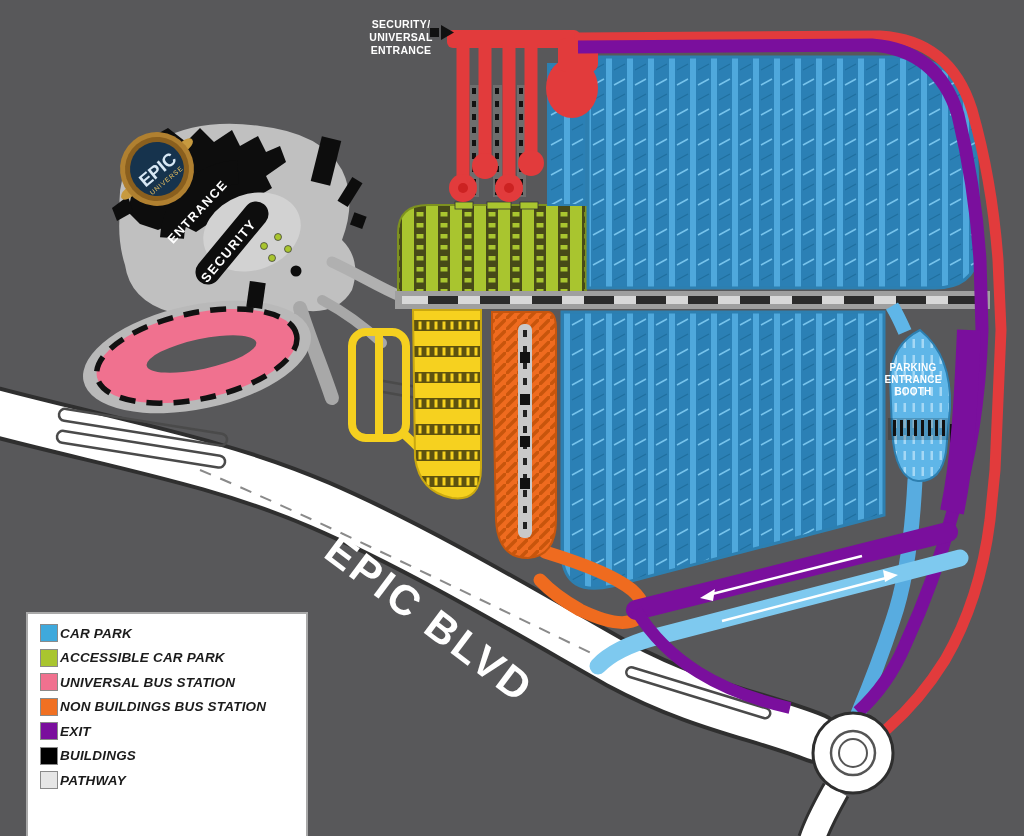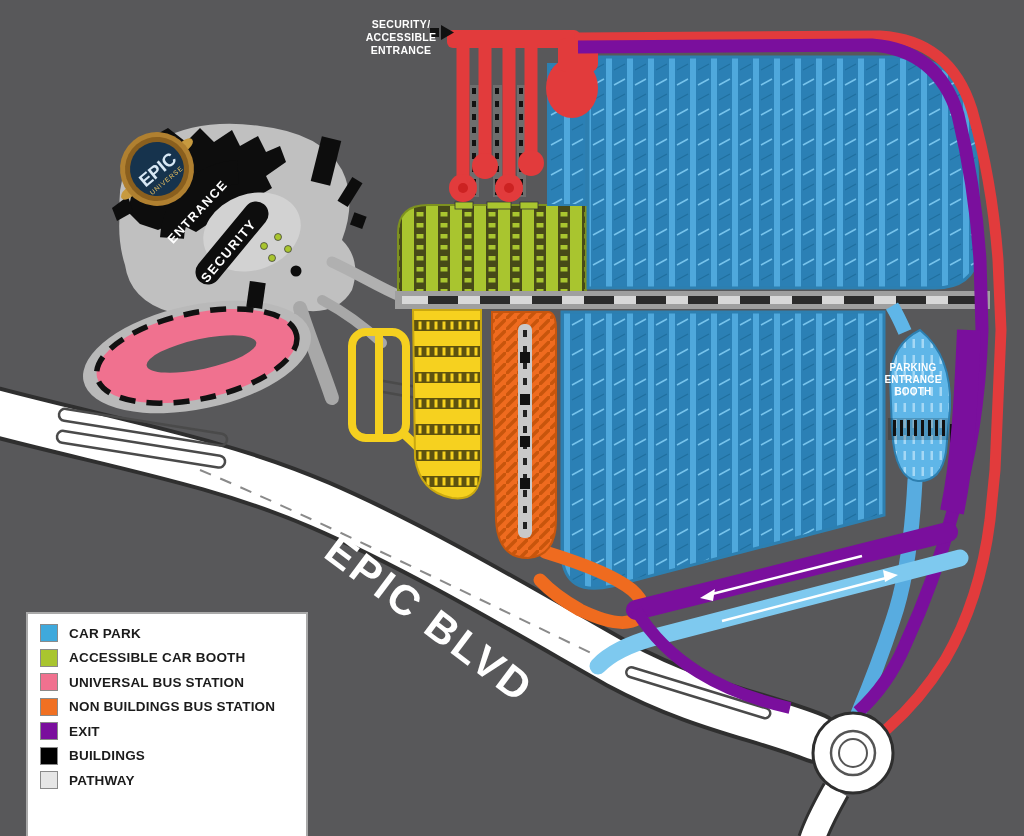--- a/index.html
+++ b/index.html
@@ -15,21 +15,21 @@
     transform:rotate(37deg);transform-origin:left top;white-space:nowrap;}
   #lbl-entrance{left:176px;top:232px;font-size:12.5px;letter-spacing:1.5px;
     transform:rotate(-47deg);transform-origin:left bottom;white-space:nowrap;}
   #lbl-secbldg{left:210px;top:270px;font-size:13px;letter-spacing:1.5px;
     transform:rotate(-50deg);transform-origin:left bottom;white-space:nowrap;}
   #legend{
     position:absolute;left:26px;top:612px;width:282px;height:232px;
     background:#fff;border:2px solid #a9a9a9;box-sizing:border-box;
     padding:10px 0 0 12px;display:flex;flex-direction:column;gap:6.5px;
   }
-  .legend-row{display:flex;align-items:center;gap:11px;}
+  .legend-row{display:flex;align-items:center;gap:2px;font-style:italic;}
   .legend-swatch{width:18px;height:18px;border:1.5px solid #8a8a8a;box-sizing:border-box;flex:0 0 auto;}
   .legend-label{font-size:13.5px;font-weight:bold;color:#1b1b1b;letter-spacing:.2px;}
   svg{position:absolute;left:0;top:0;}
 </style>
 </head>
 <body>
 
 <svg width="1024" height="836" viewBox="0 0 1024 836">
   <defs>
     <pattern id="patBlue" width="21" height="30" patternUnits="userSpaceOnUse">
@@ -225,38 +225,38 @@
   <g>
     <path d="M836,790 C826,808 818,822 812,840" stroke="#2F2F2F" stroke-width="30" fill="none"></path>
     <path d="M836,790 C826,808 818,822 812,840" stroke="#FFF" stroke-width="24" fill="none"></path>
     <circle cx="853" cy="753" r="40" fill="#FFF" stroke="#2E2E2E" stroke-width="3"></circle>
     <circle cx="853" cy="753" r="22" fill="none" stroke="#555" stroke-width="2.5"></circle>
     <circle cx="853" cy="753" r="14" fill="#FFF" stroke="#555" stroke-width="2"></circle>
   </g>
 </svg>
 
 <div id="lbl-security" class="map-label">SECURITY/
-ACCESSIBLE
+UNIVERSAL
 ENTRANCE</div>
 <div id="lbl-booth" class="map-label">PARKING
 ENTRANCE
 BOOTH</div>
 <div id="lbl-blvd" class="map-label">EPIC BLVD</div>
 <div id="lbl-entrance" class="map-label">ENTRANCE</div>
 <div id="lbl-secbldg" class="map-label">SECURITY</div>
 
 <div id="legend">
 
 <div class="legend-row">
     <span class="legend-swatch" style="background: rgb(63, 169, 220);"></span>
     <span class="legend-label">CAR PARK</span>
   </div>
     <div class="legend-row">
     <span class="legend-swatch" style="background: rgb(169, 197, 47);"></span>
-    <span class="legend-label">ACCESSIBLE CAR BOOTH</span>
+    <span class="legend-label">ACCESSIBLE CAR PARK</span>
   </div>
     <div class="legend-row">
     <span class="legend-swatch" style="background: rgb(240, 113, 143);"></span>
     <span class="legend-label">UNIVERSAL BUS STATION</span>
   </div>
     <div class="legend-row">
     <span class="legend-swatch" style="background: rgb(240, 112, 34);"></span>
     <span class="legend-label">NON BUILDINGS BUS STATION</span>
   </div>
     <div class="legend-row">

